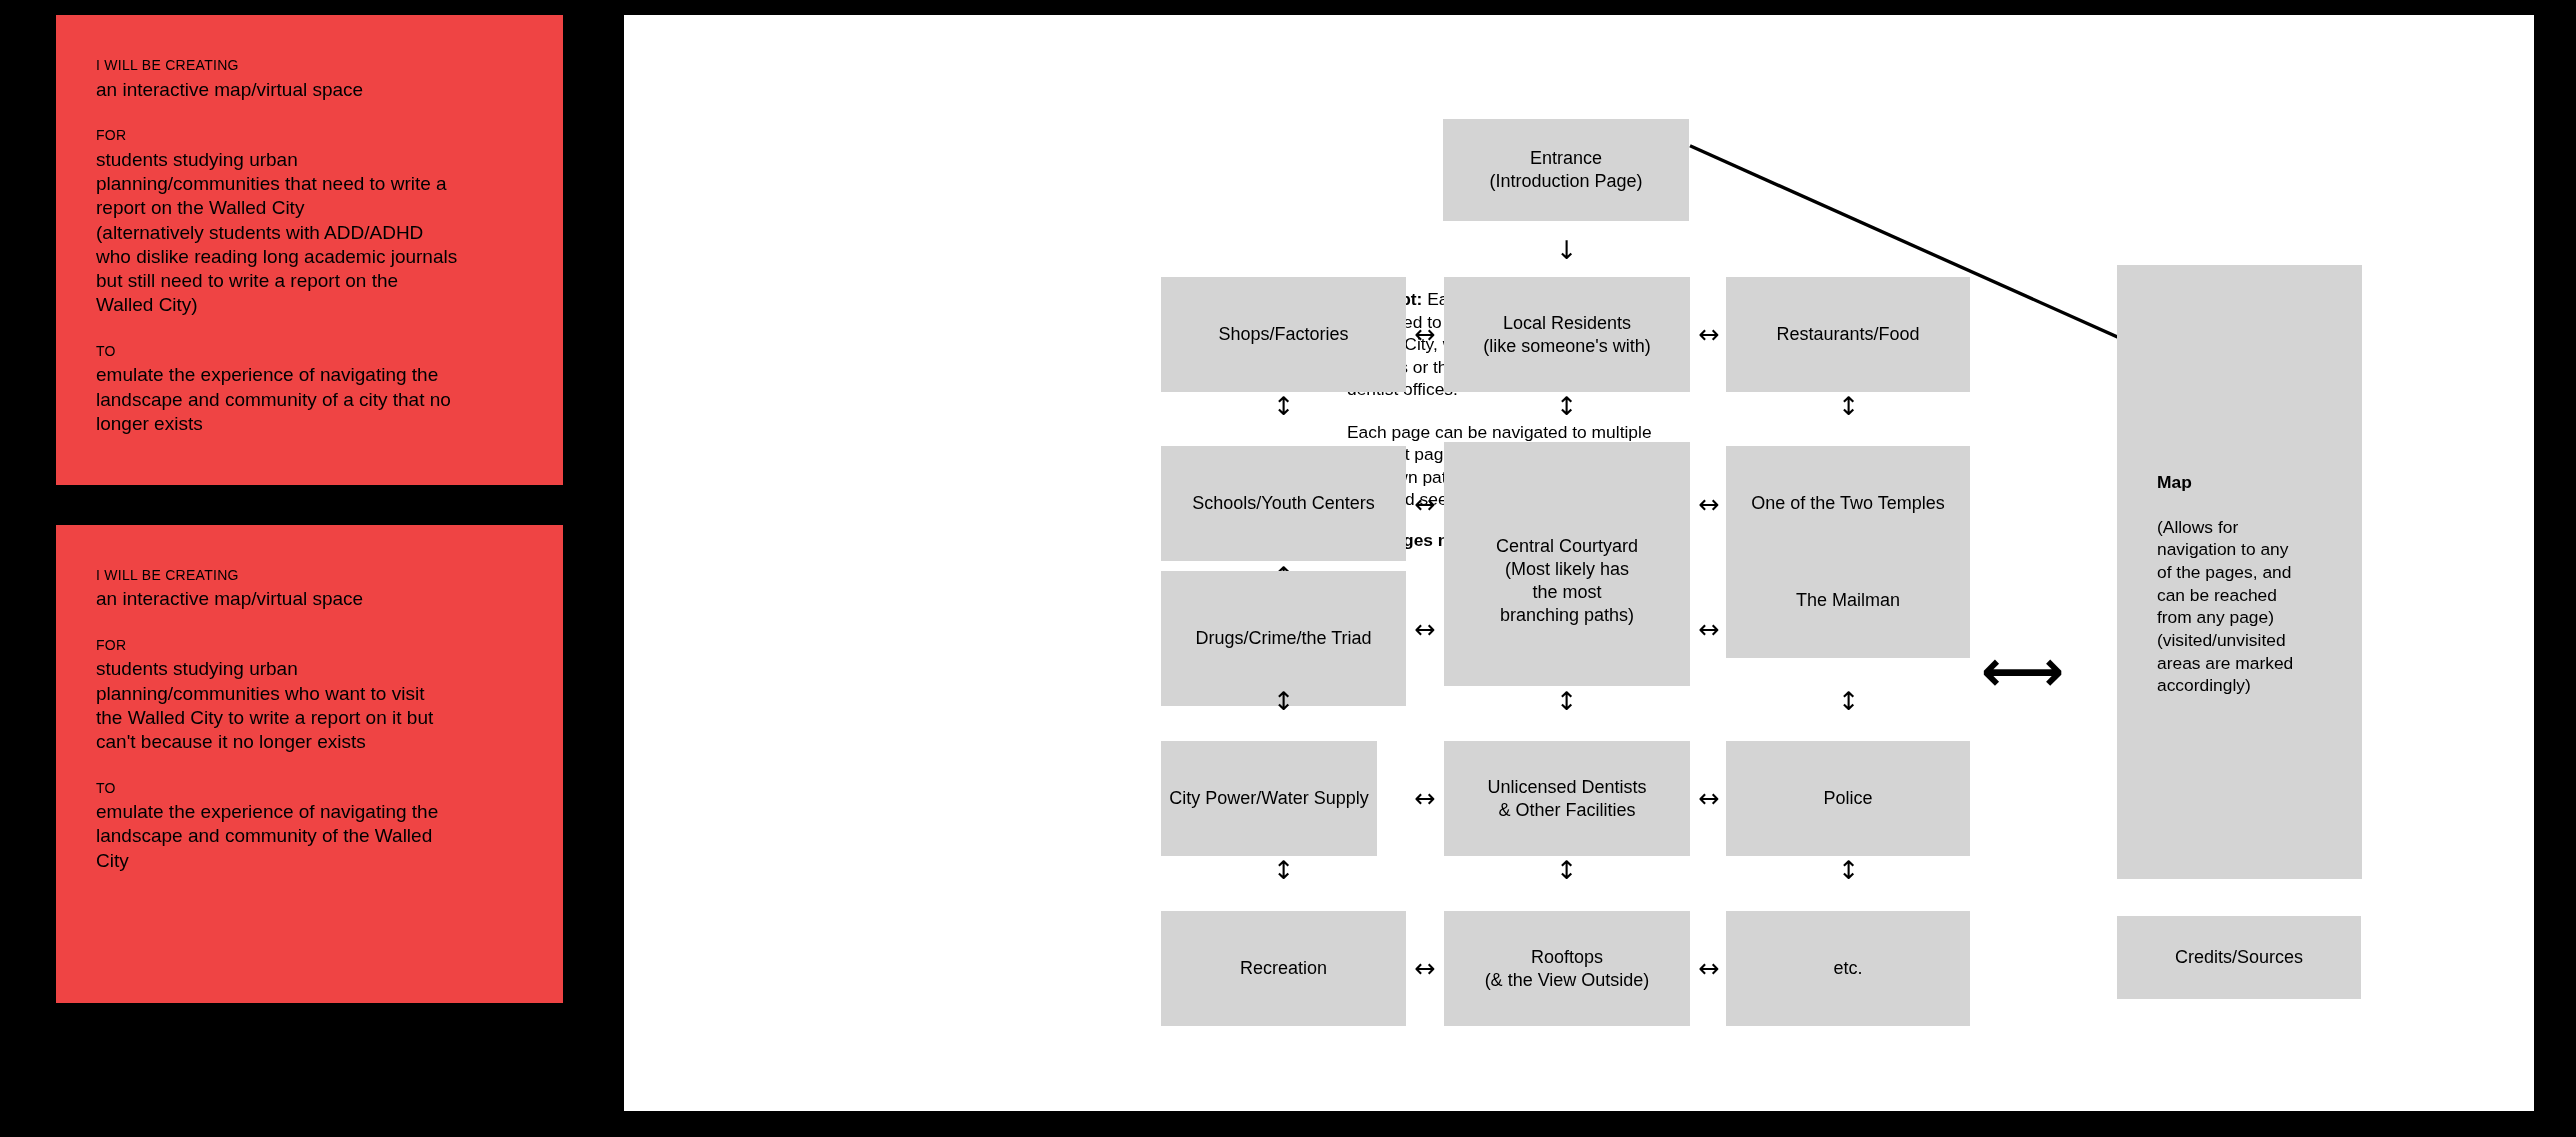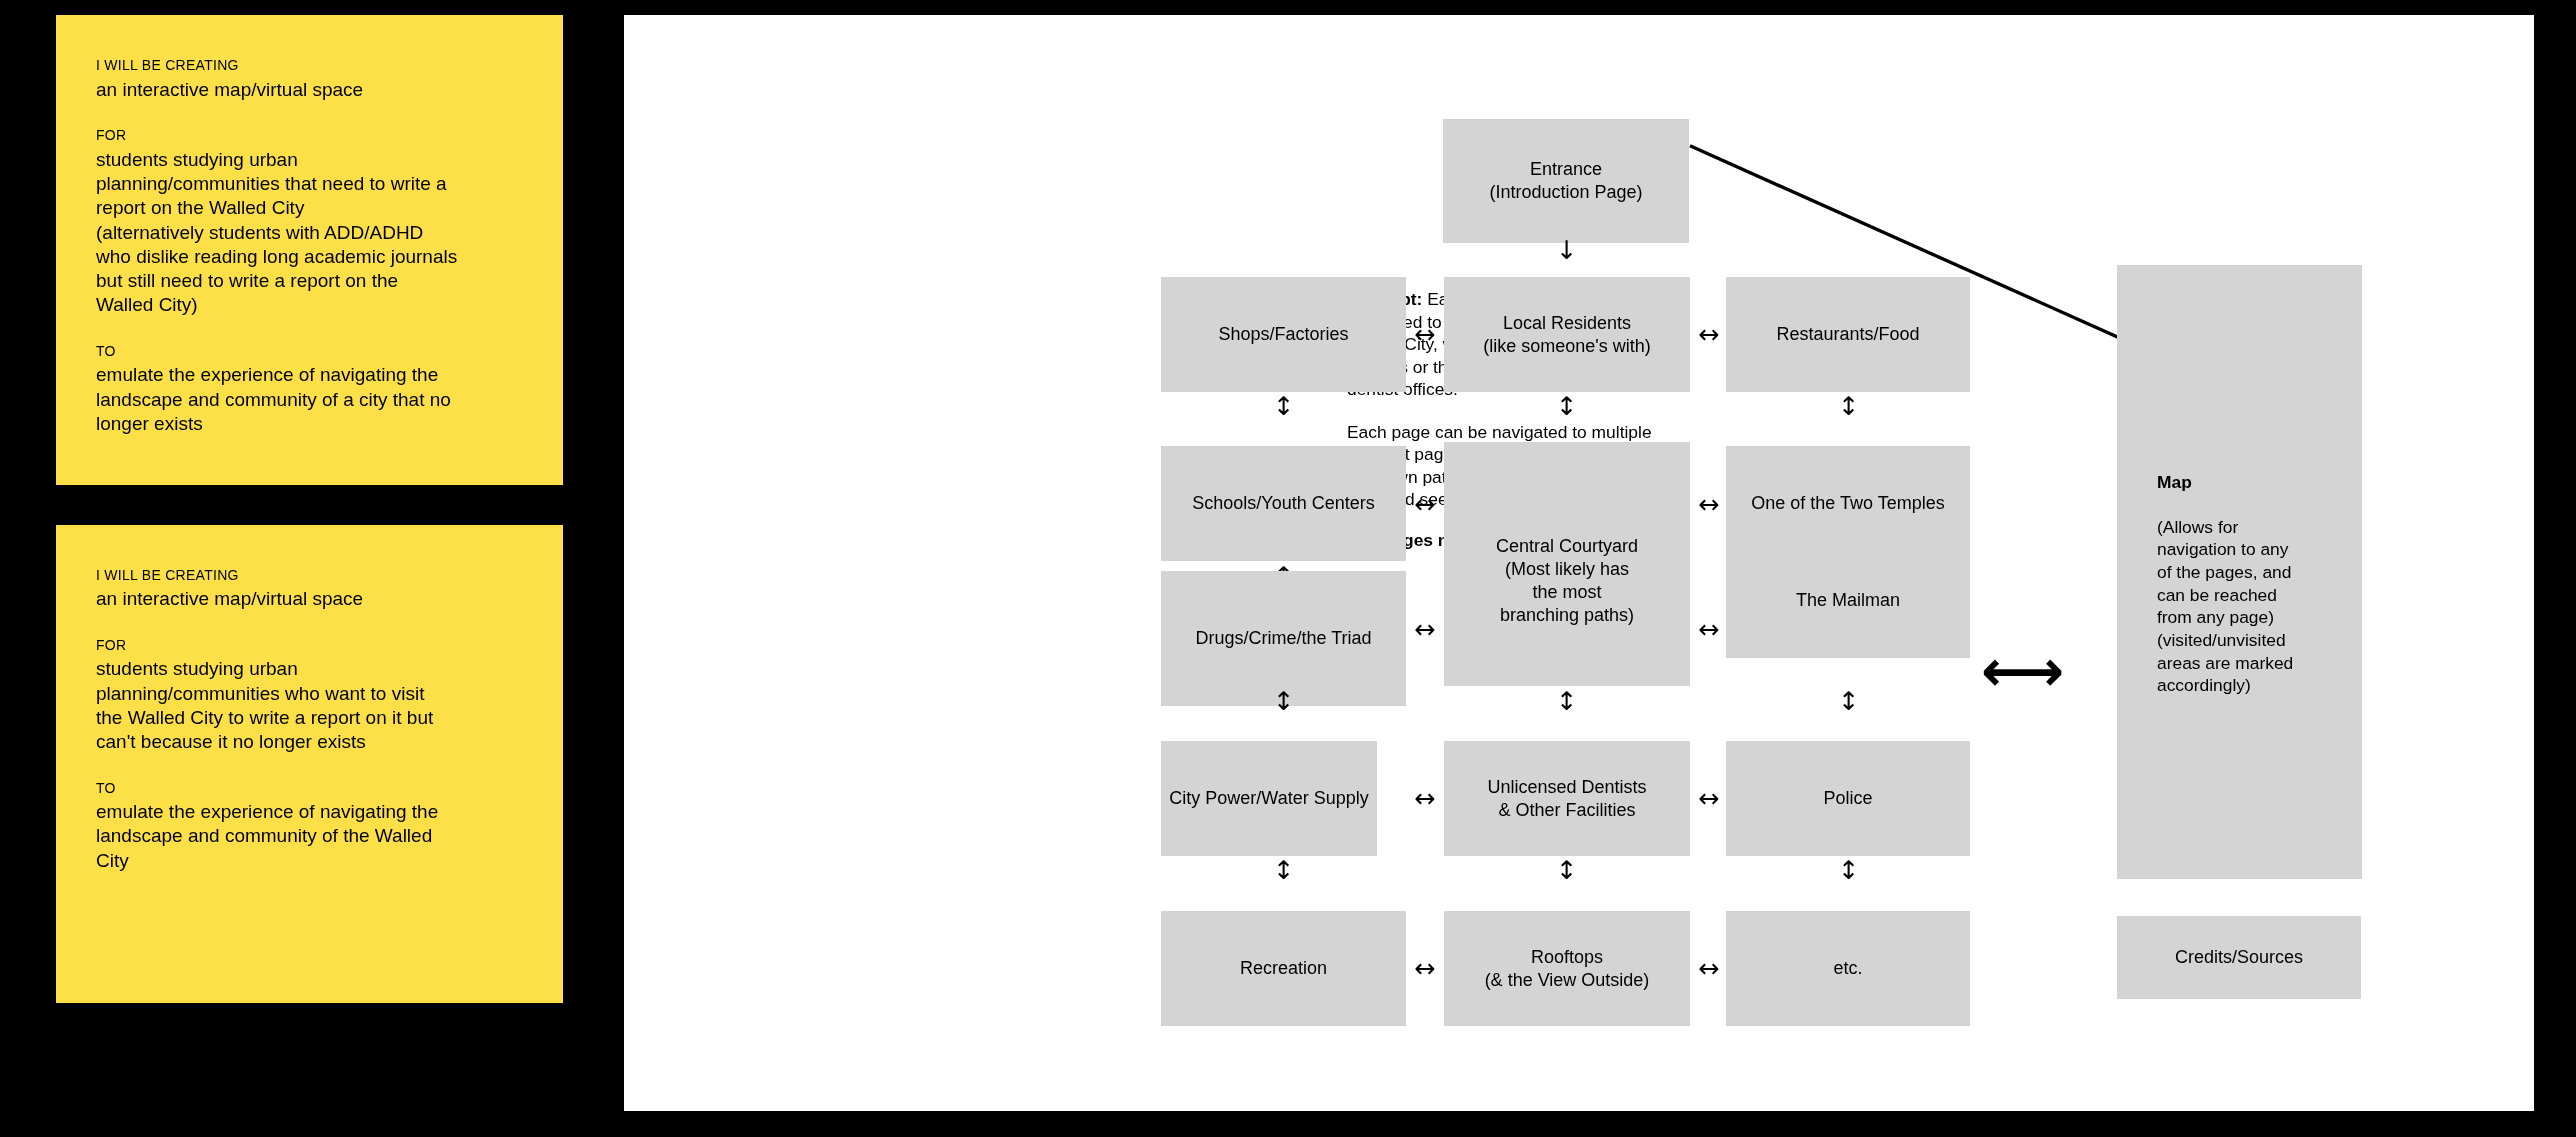--- a/index.html
+++ b/index.html
@@ -11,21 +11,21 @@
     width: 2576px;
     height: 1137px;
     position: relative;
     font-family: "Liberation Sans", sans-serif;
     overflow: hidden;
   }
 
   
   .brief-card {
     position: absolute;
-    background: #fde047;
+    background: #ef4444;
     box-sizing: border-box;
     padding: 42px 40px 27px 40px;
   }
   #brief-card-1 { left: 56px;  top: 15.4px;  width: 507px; height: 470px; }
   #brief-card-2 { left: 56px;  top: 525px; width: 507px; height: 478px; }
 
   .brief-eyebrow {
     font-size: 14px;
     letter-spacing: 0.02em;
     color: #000000;
@@ -168,21 +168,21 @@
     <defs>
       <marker id="arrowheadSharp" markerWidth="9" markerHeight="9" refX="7.5" refY="4" orient="auto" markerUnits="strokeWidth">
         <path d="M0,0.6 L8,4 L0,7.4" fill="none" stroke="#000" stroke-width="1.1" stroke-linecap="round" stroke-linejoin="round"></path>
       </marker>
     </defs>
     <line x1="1589" y1="195" x2="2320" y2="522" stroke="#000000" stroke-width="5" marker-end="url(#arrowheadSharp)"></line>
   </svg>
 
   <div id="diagram">
 
-    <div class="node" style="left:819px; top:104px; width:246px; height:124px;text-align:center;">Entrance
+    <div class="node" style="left:819px; top:104px; width:246px; height:102px;text-align:center;">Entrance
 (Introduction Page)</div>
     <div class="arrow arrow-v" style="left:929px; top:223px; width:27px;">↓</div>
 
     <div class="node" style="left:537px; top:262px; width:245px; height:115px;">Shops/Factories</div>
     <div class="arrow arrow-h" style="left:782px; top:307px; width:38px;">↔</div>
     <div class="node" style="left:820px; top:262px; width:246px; height:115px;">Local Residents
 (like someone's with)</div>
     <div class="arrow arrow-h" style="left:1066px; top:307px; width:38px;">↔</div>
     <div class="node" style="left:1102px; top:262px; width:244px; height:115px;">Restaurants/Food</div>
 

